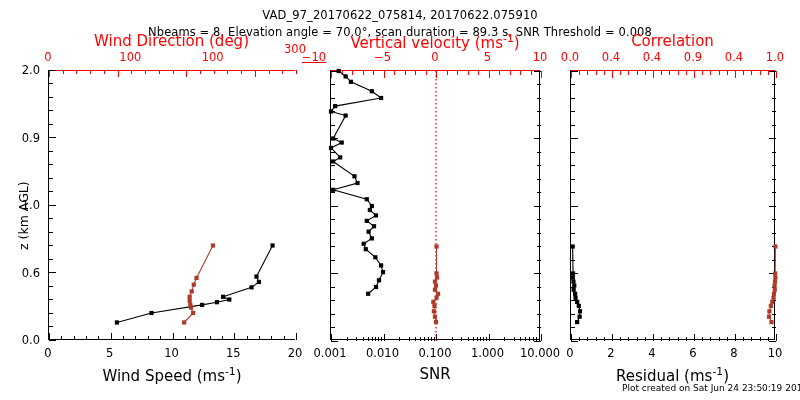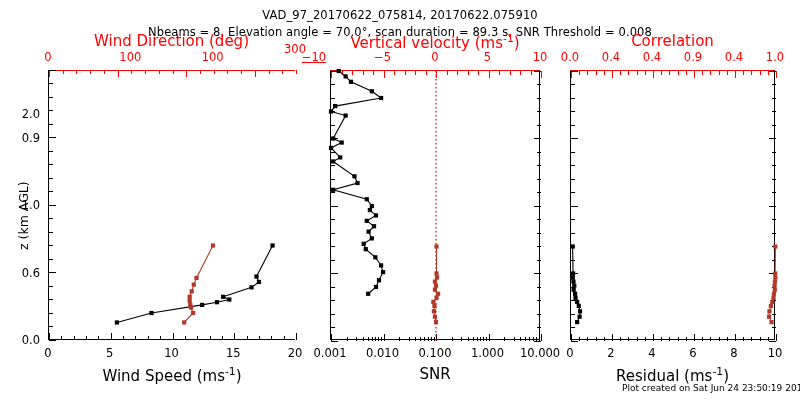--- a/index.html
+++ b/index.html
@@ -133,21 +133,21 @@
     <div class="axlabel" style="left: 48px; top: 50px; transform: translateX(-50%); color: rgb(255, 0, 0);">0</div>
     <div class="axlabel" style="left: 130.333px; top: 50px; transform: translateX(-50%); color: rgb(255, 0, 0);">100</div>
     <div class="axlabel" style="left: 212.667px; top: 50px; transform: translateX(-50%); color: rgb(255, 0, 0);">100</div>
     <div class="axlabel" style="left: 295px; top: 42px; transform: translateX(-50%); color: rgb(255, 0, 0);">300</div>
     <div class="axtitle" style="left: 172px; top: 365px; transform: translateX(-50%);">Wind Speed (ms<sup>-1</sup>)</div>
     <div class="axtitle" style="left: 171.5px; top: 32px; transform: translateX(-50%); color: rgb(255, 0, 0);">Wind Direction (deg)</div>
     <div class="axlabel" style="left: 40px; top: 340px; transform: translate(-100%, -50%);">0.0</div>
     <div class="axlabel" style="left: 40px; top: 272.5px; transform: translate(-100%, -50%);">0.6</div>
     <div class="axlabel" style="left: 40px; top: 205px; transform: translate(-100%, -50%);">1.0</div>
     <div class="axlabel" style="left: 40px; top: 137.5px; transform: translate(-100%, -50%);">0.9</div>
-    <div class="axlabel" style="left: 40px; top: 70px; transform: translate(-100%, -50%); margin-top: 44px;">2.0</div>
+    <div class="axlabel" style="left: 40px; top: 70px; transform: translate(-100%, -50%);">2.0</div>
     <div class="panel boxed" style="left: 330px; width: 210px; border-top-color: rgb(255, 0, 0);">
       <div class="tick" style="left: 0px; top: 263px; width: 1px; height: 7px;"></div>
       <div class="tick" style="left: 15.8041px; top: 266px; width: 1px; height: 4px;"></div>
       <div class="tick" style="left: 25.0489px; top: 266px; width: 1px; height: 4px;"></div>
       <div class="tick" style="left: 31.6081px; top: 266px; width: 1px; height: 4px;"></div>
       <div class="tick" style="left: 36.6959px; top: 266px; width: 1px; height: 4px;"></div>
       <div class="tick" style="left: 40.8529px; top: 266px; width: 1px; height: 4px;"></div>
       <div class="tick" style="left: 44.3676px; top: 266px; width: 1px; height: 4px;"></div>
       <div class="tick" style="left: 47.4122px; top: 266px; width: 1px; height: 4px;"></div>
       <div class="tick" style="left: 50.0977px; top: 266px; width: 1px; height: 4px;"></div>

